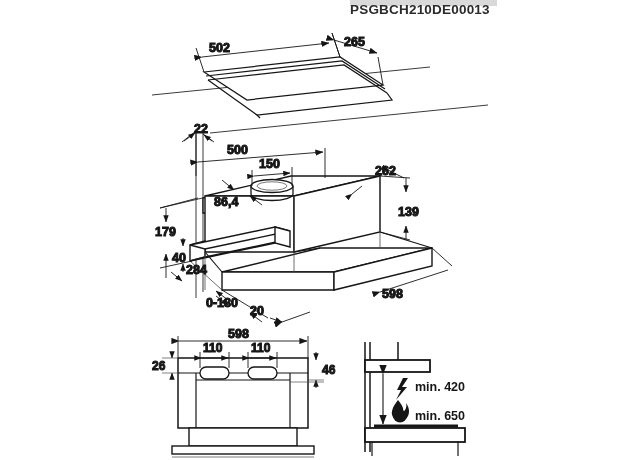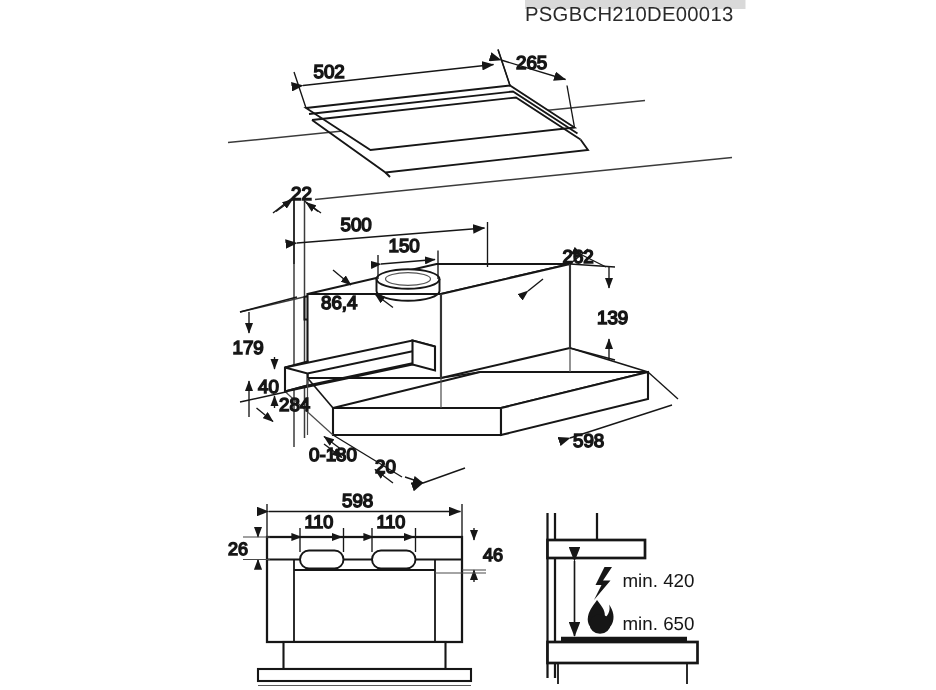--- a/index.html
+++ b/index.html
@@ -1,21 +1,21 @@
 <!DOCTYPE html>
 <html><head>
 <meta charset="utf-8">
 <style>
   html,body{margin:0;padding:0;background:#fff;}
   body{
     width:624px;height:460px;position:relative;overflow:hidden;
     font-family:"Liberation Sans", sans-serif;
     color:#1a1a1a;
   }
-  .stage{position:absolute;left:0;top:0;width:624px;height:460px;}
+  .stage{position:absolute;left:0;top:0;width:624px;height:460px;font-weight:bold;}
   svg.draw{position:absolute;left:0;top:0;width:624px;height:460px;}
   .title{
     position:absolute;left:350px;top:2px;
     font-size:13.5px;letter-spacing:.2px;white-space:nowrap;color:#2b2b2b;
   }
   .topbar{position:absolute;left:350px;top:0px;width:147px;height:6px;background:#d9d9d9;}
   text{font-family:"Liberation Sans", sans-serif;fill:#161616;}
   .dim{font-size:12.5px;}
   .dimsm{font-size:12px;}
   .note{font-size:12.5px;}

